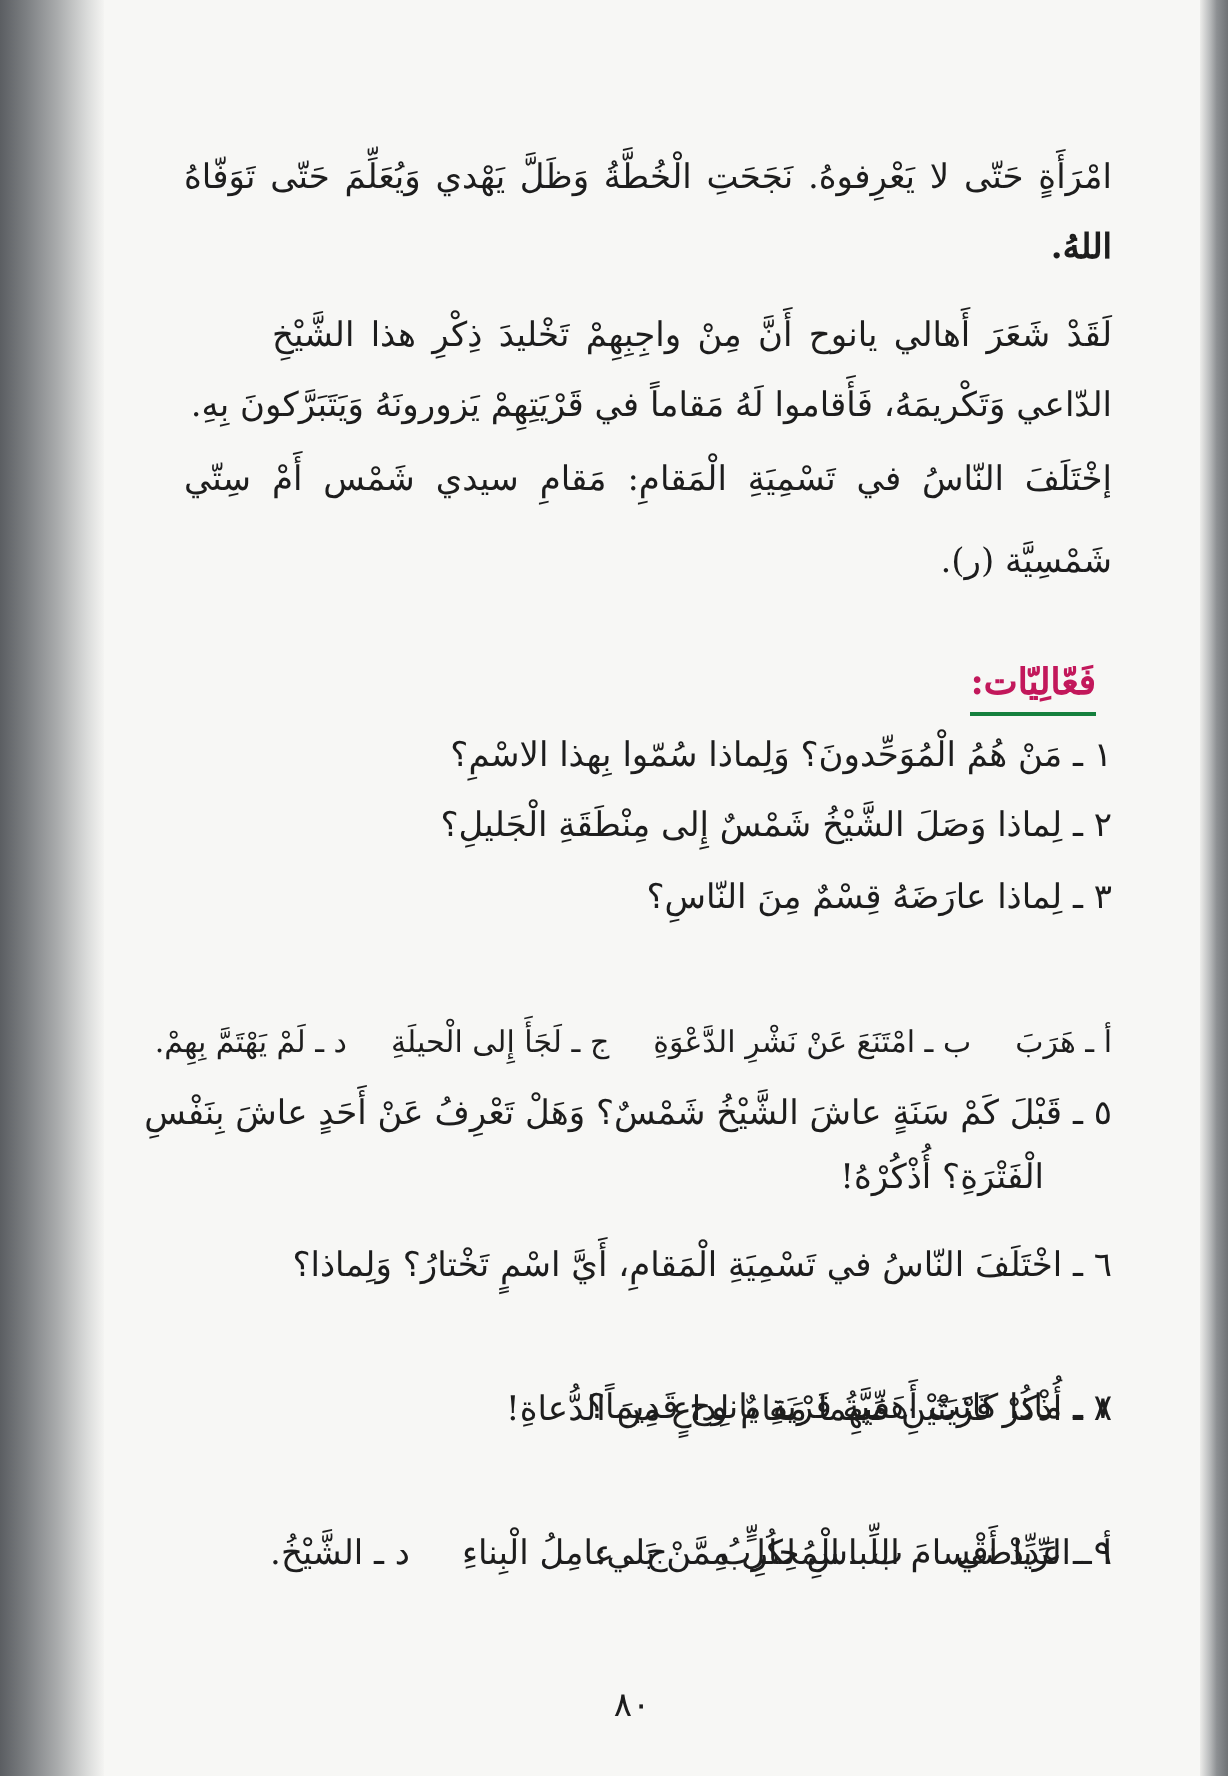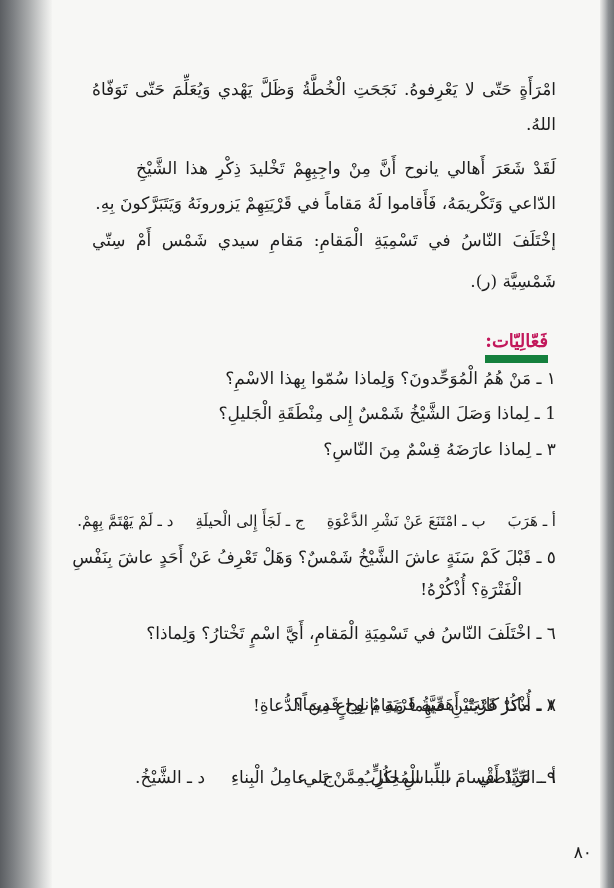--- a/index.html
+++ b/index.html
@@ -23,49 +23,49 @@
     }
     .line {
       position: absolute; right: 36px; left: 52px;
       font-size: 17px; line-height: 22px; white-space: nowrap;
       text-align: right;
     }
     .justify { text-align: justify; text-align-last: justify; }
     .heading {
       position: absolute; right: 44px; top: 330px;
       font-size: 18px; font-weight: bold; color: #c2185b;
-      border-bottom: 8px solid #15803d; padding-bottom: 4px;
+      border-bottom: 2px solid #15803d; padding-bottom: 4px;
     }
     .options { display: flex; gap: 22px; }
     .page-num {
-      position: absolute; left: 0; right: 0; top: 842px; 
+      position: absolute; left: 0; right: 0; top: 842px; text-align: center;
       font-size: 17px; direction: rtl;
     }
   </style>
 </head>
 <body>
 
 <div class="gutter-left"></div>
 <div class="edge-right"></div>
 
 <div class="page">
 
   <div class="line justify" style="top:78px;">امْرَأَةٍ حَتّى لا يَعْرِفوهُ. نَجَحَتِ الْخُطَّةُ وَظَلَّ يَهْدي وَيُعَلِّمَ حَتّى تَوَفّاهُ</div>
-  <div class="line" style="top:113px;">اللهُ.</div>
+  <div class="line" style="top:113px;font-weight:bold;">اللهُ.</div>
 
   <div class="line justify" style="top:157px;margin-left:44px;">لَقَدْ شَعَرَ أَهالي يانوح أَنَّ مِنْ واجِبِهِمْ تَخْليدَ ذِكْرِ هذا الشَّيْخِ</div>
   <div class="line" style="top:192px;">الدّاعي وَتَكْريمَهُ، فَأَقاموا لَهُ مَقاماً في قَرْيَتِهِمْ يَزورونَهُ وَيَتَبَرَّكونَ بِهِ.</div>
 
   <div class="line justify" style="top:229px;">إخْتَلَفَ النّاسُ في تَسْمِيَةِ الْمَقامِ: مَقامِ سيدي شَمْس أَمْ سِتّي</div>
   <div class="line" style="top:270px;">شَمْسِيَّة (ر).</div>
 
   <div class="heading">فَعّالِيّات:</div>
 
   <div class="line" style="top:367px;">١ ـ مَنْ هُمُ الْمُوَحِّدونَ؟ وَلِماذا سُمّوا بِهذا الاسْمِ؟</div>
-  <div class="line" style="top:402px;">1 ـ لِماذا وَصَلَ الشَّيْخُ شَمْسٌ إِلى مِنْطَقَةِ الْجَليلِ؟</div>
+  <div class="line" style="top:402px;">٢ ـ لِماذا وَصَلَ الشَّيْخُ شَمْسٌ إِلى مِنْطَقَةِ الْجَليلِ؟</div>
   <div class="line" style="top:438px;">٣ ـ لِماذا عارَضَهُ قِسْمٌ مِنَ النّاسِ؟</div>
 
   <div class="line options" style="top:510px; font-size:15px;">
     <span>أ ـ هَرَبَ</span>
     <span>ب ـ امْتَنَعَ عَنْ نَشْرِ الدَّعْوَةِ</span>
     <span>ج ـ لَجَأَ إِلى الْحيلَةِ</span>
     <span>د ـ لَمْ يَهْتَمَّ بِهِمْ.</span>
   </div>
 
   <div class="line justify" style="top:546px;">٥ ـ قَبْلَ كَمْ سَنَةٍ عاشَ الشَّيْخُ شَمْسٌ؟ وَهَلْ تَعْرِفُ عَنْ أَحَدٍ عاشَ بِنَفْسِ</div>

